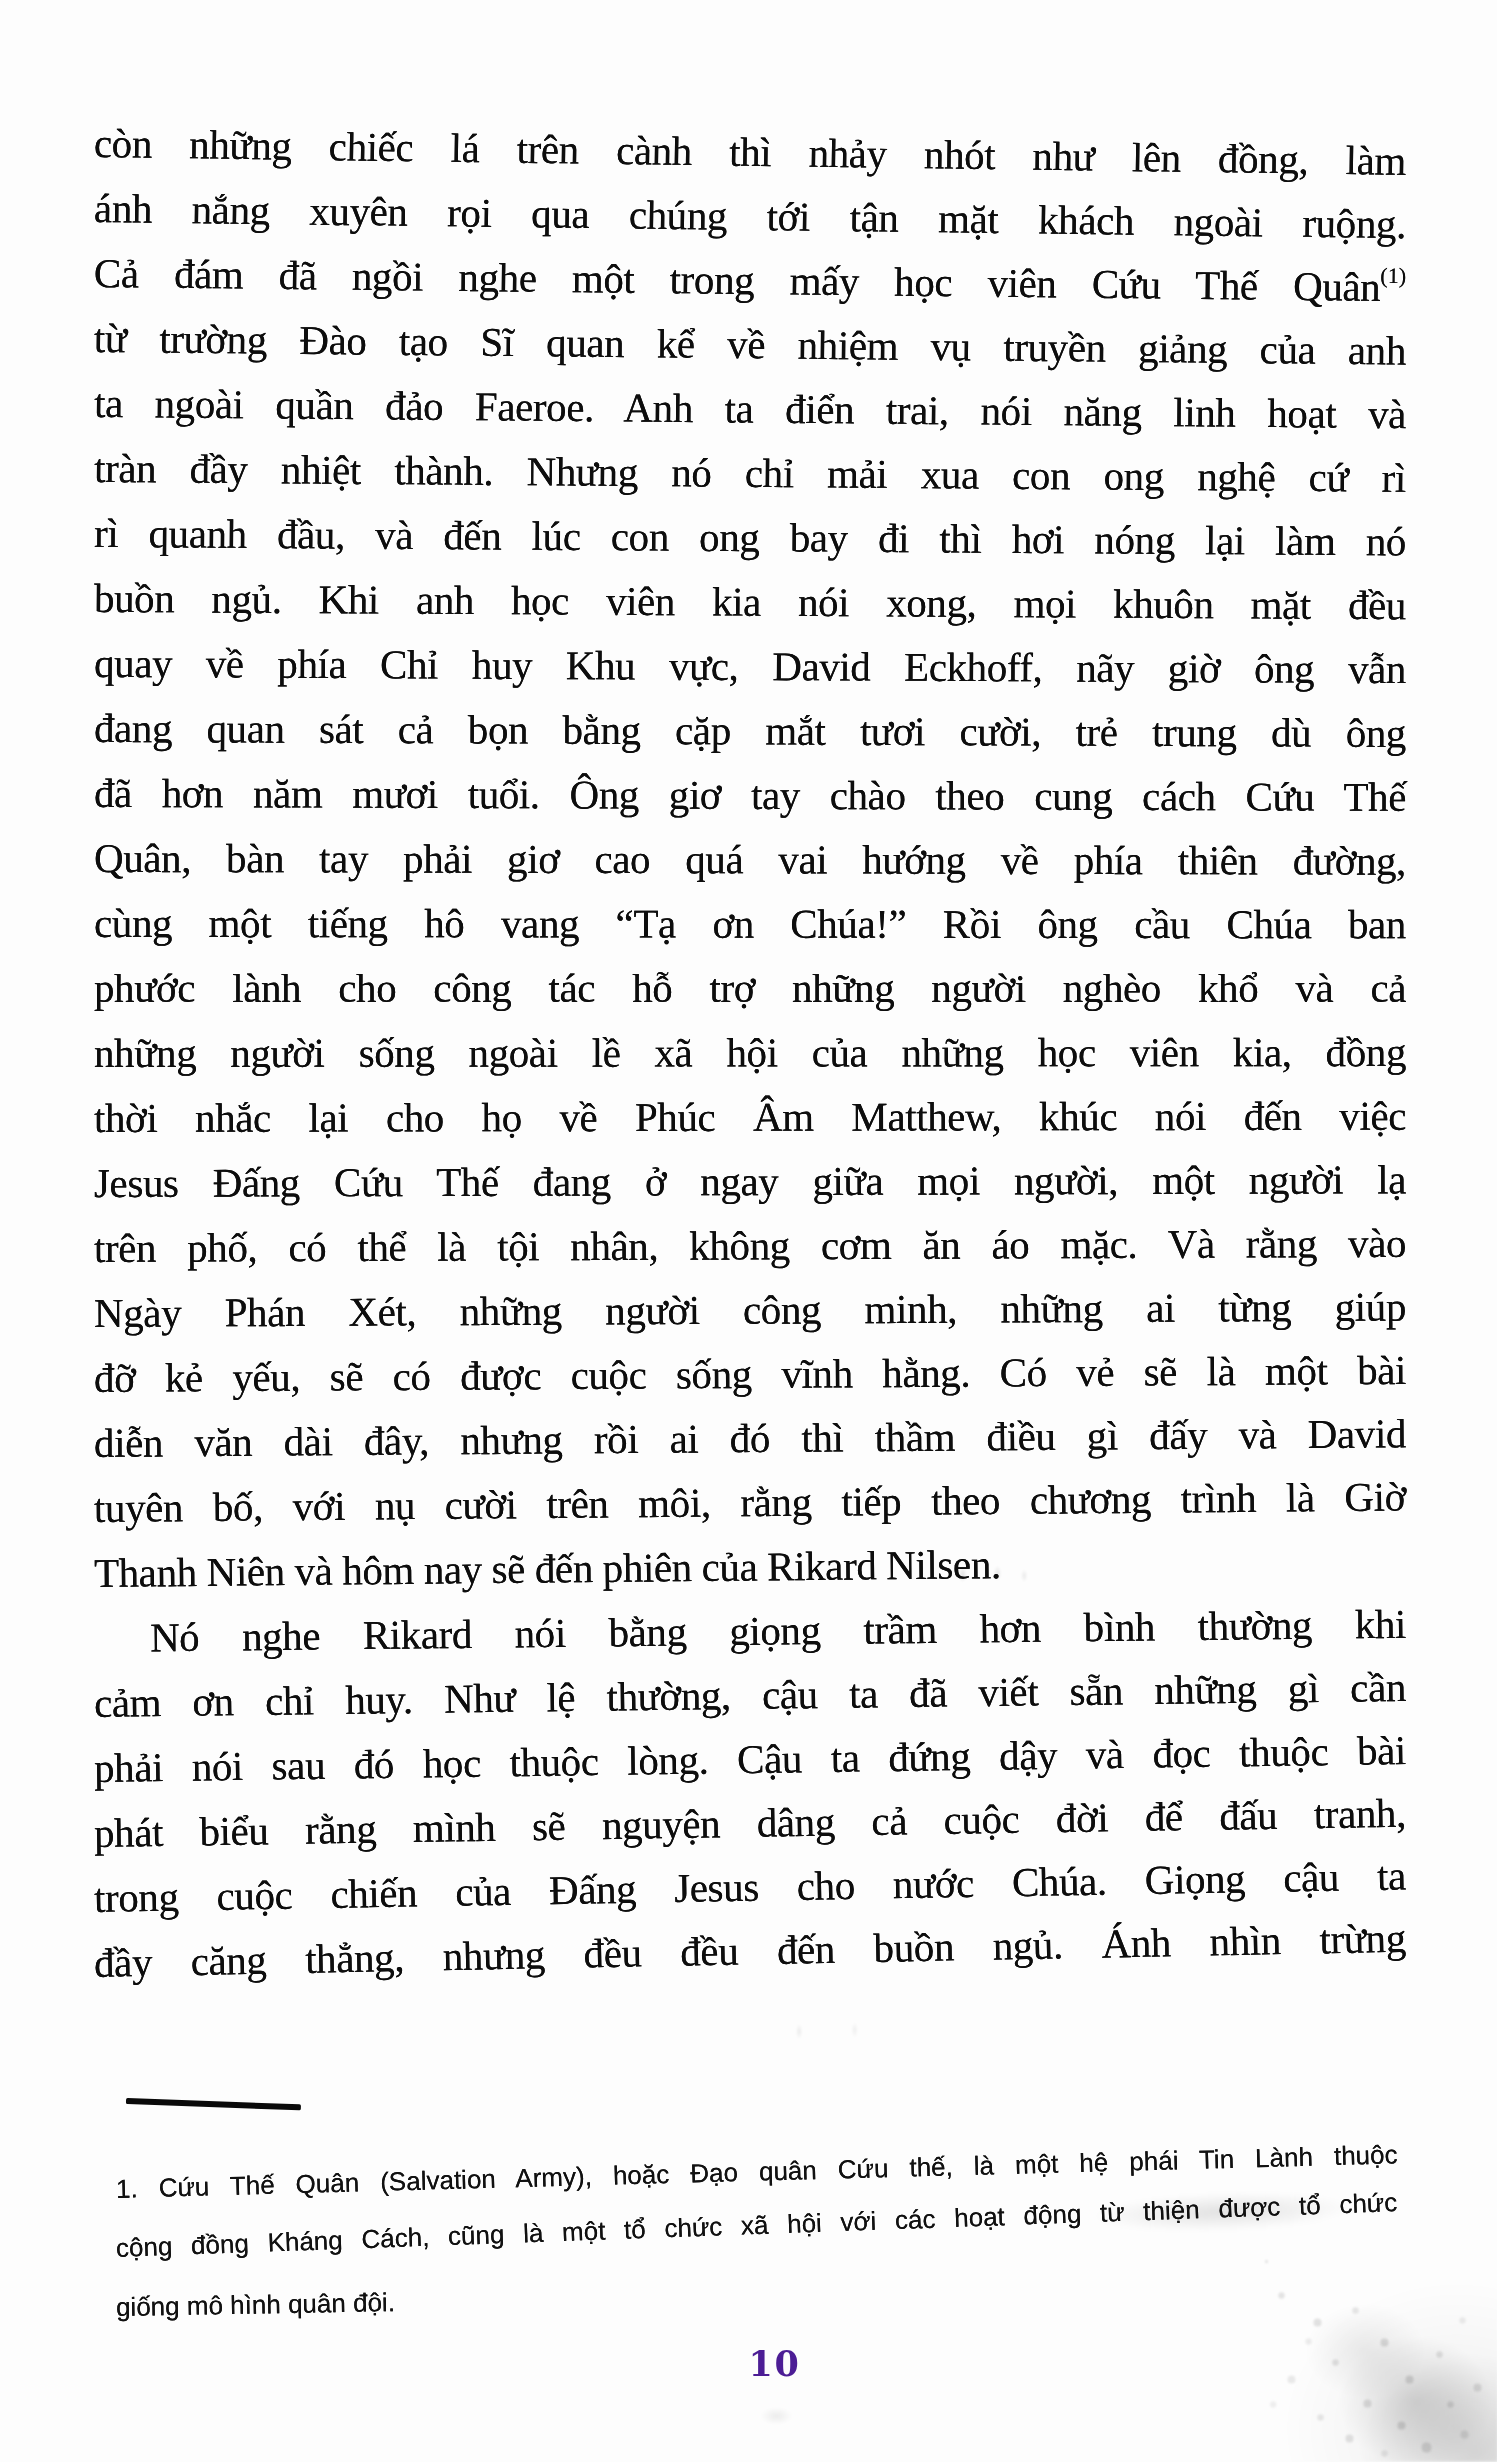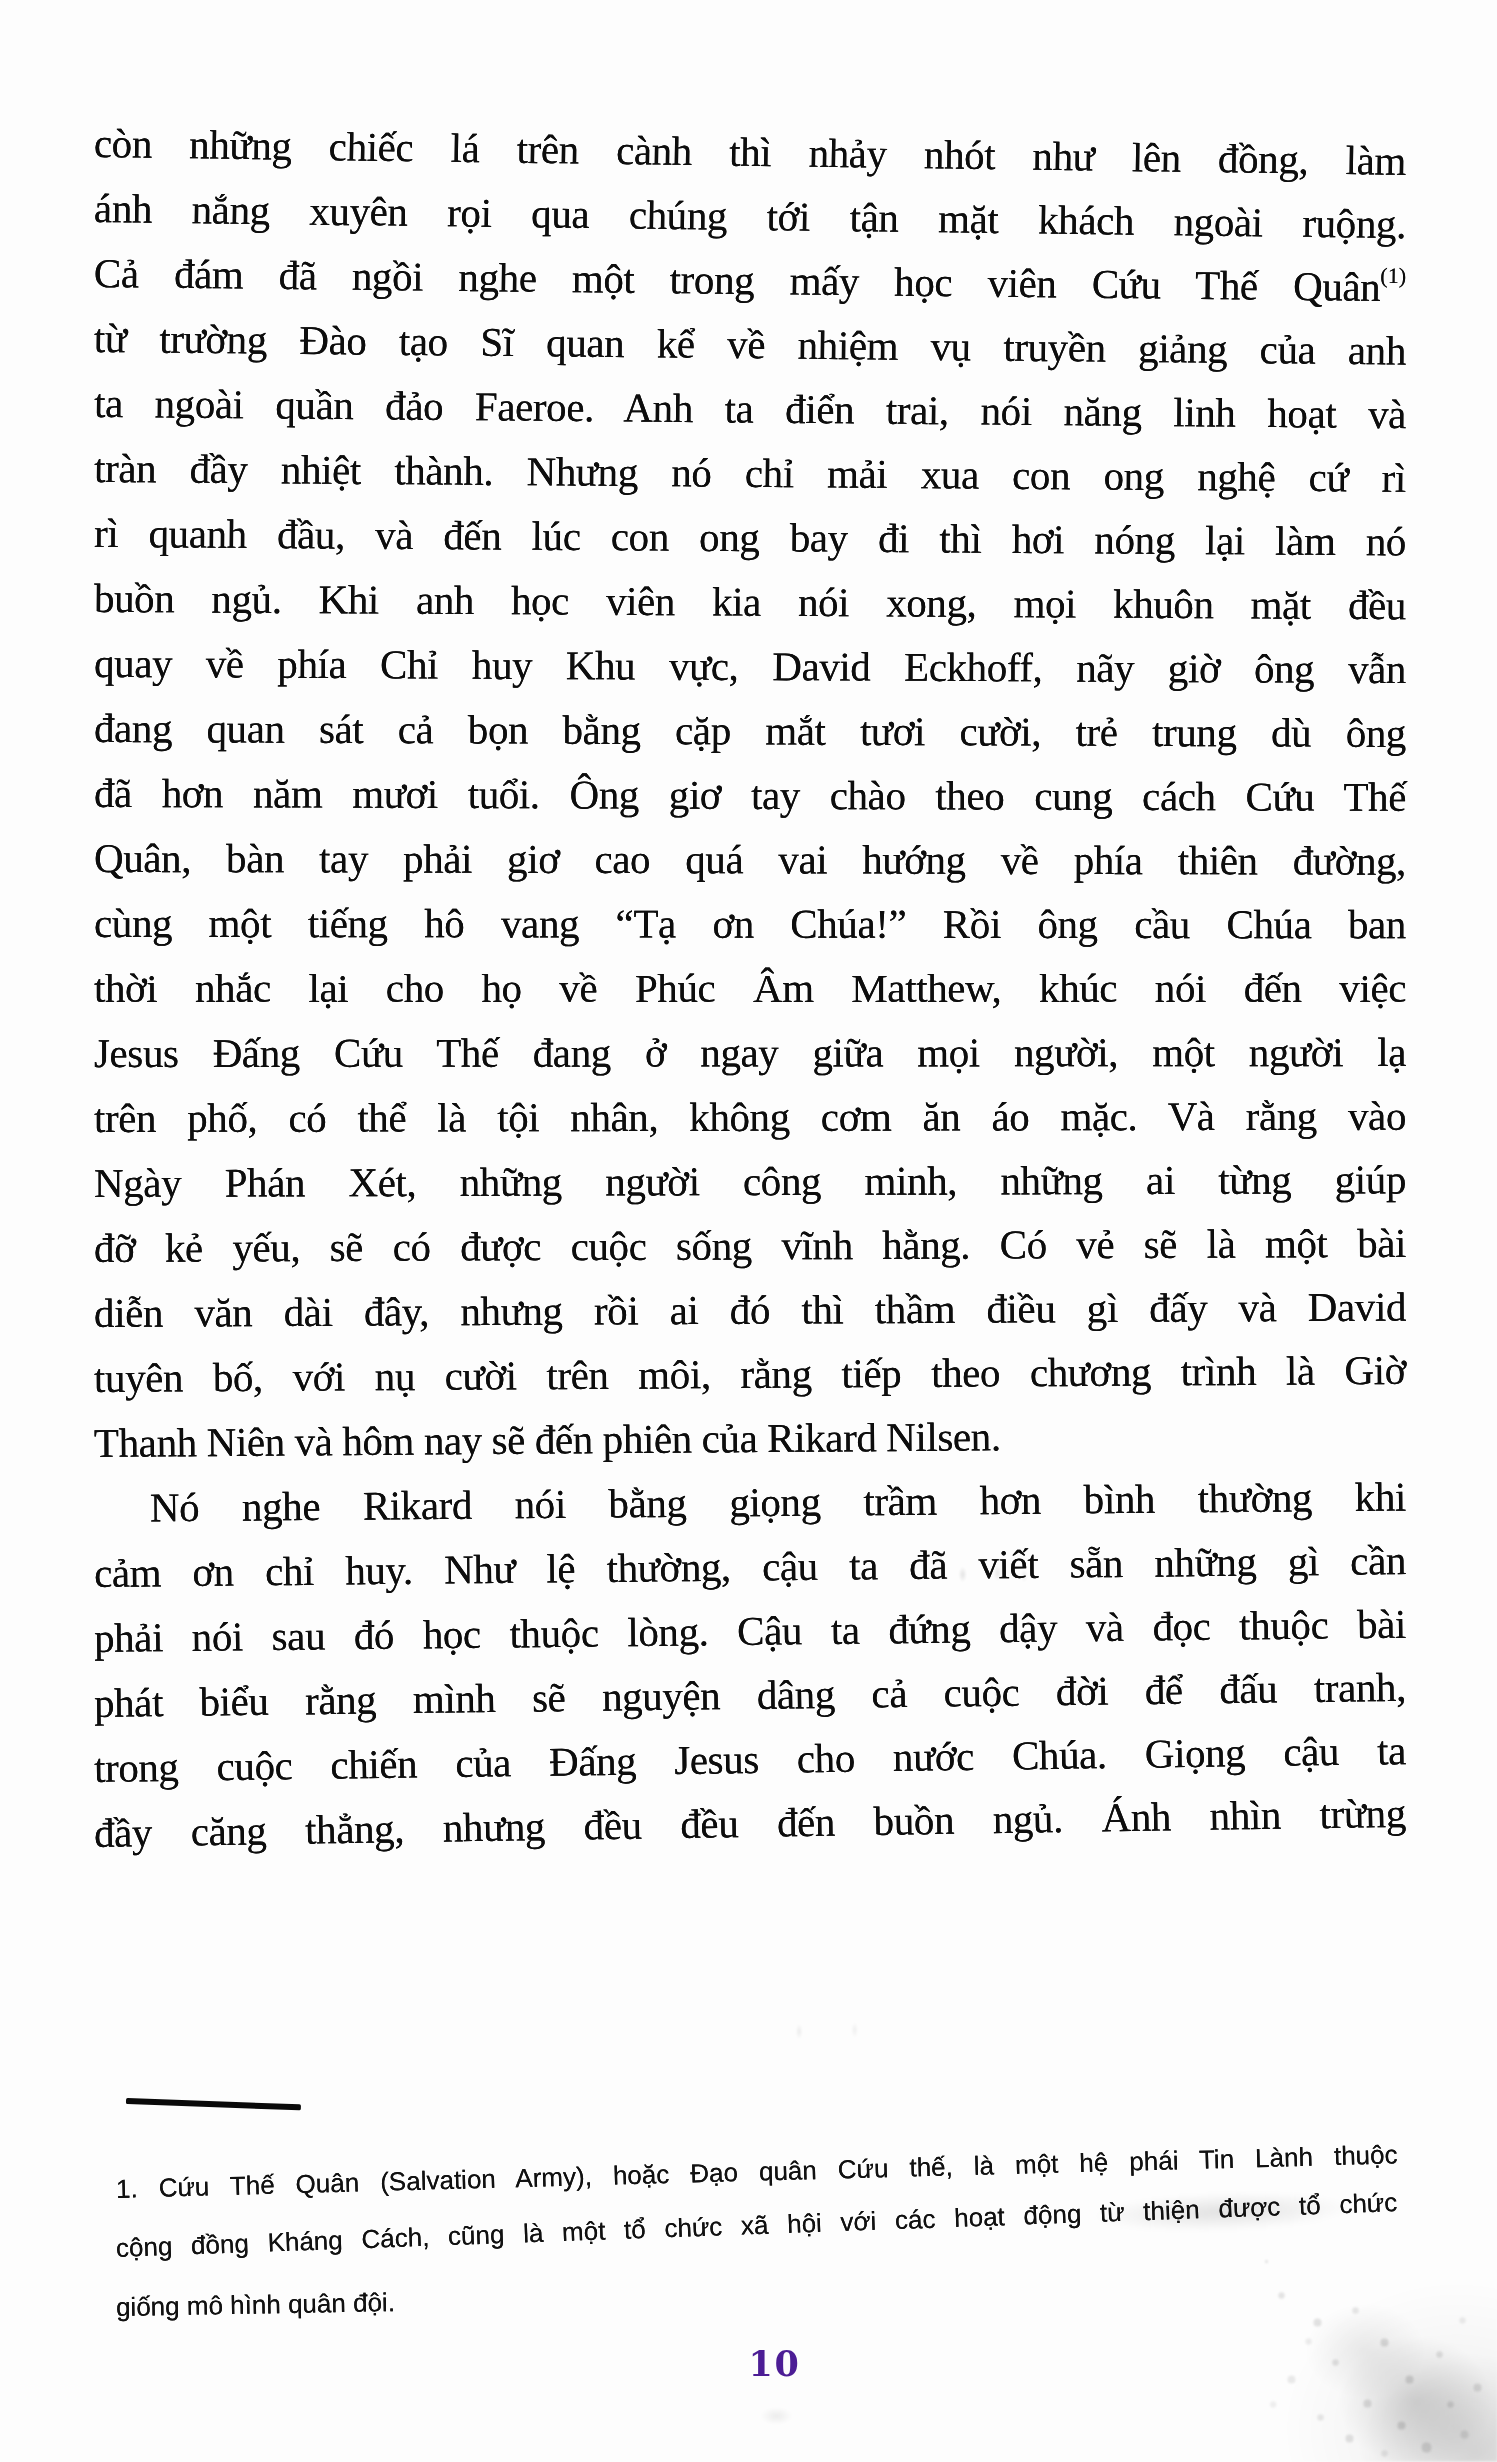--- a/index.html
+++ b/index.html
@@ -118,20 +118,22 @@
     <div class="bline">từ trường Đào tạo Sĩ quan kể về nhiệm vụ truyền giảng của anh</div>
     <div class="bline">ta ngoài quần đảo Faeroe. Anh ta điển trai, nói năng linh hoạt và</div>
     <div class="bline">tràn đầy nhiệt thành. Nhưng nó chỉ mải xua con ong nghệ cứ rì</div>
     <div class="bline">rì quanh đầu, và đến lúc con ong bay đi thì hơi nóng lại làm nó</div>
     <div class="bline">buồn ngủ. Khi anh học viên kia nói xong, mọi khuôn mặt đều</div>
     <div class="bline">quay về phía Chỉ huy Khu vực, David Eckhoff, nãy giờ ông vẫn</div>
     <div class="bline">đang quan sát cả bọn bằng cặp mắt tươi cười, trẻ trung dù ông</div>
     <div class="bline">đã hơn năm mươi tuổi. Ông giơ tay chào theo cung cách Cứu Thế</div>
     <div class="bline">Quân, bàn tay phải giơ cao quá vai hướng về phía thiên đường,</div>
     <div class="bline">cùng một tiếng hô vang “Tạ ơn Chúa!” Rồi ông cầu Chúa ban</div>
+    <div class="bline">phước lành cho công tác hỗ trợ những người nghèo khổ và cả</div>
+    <div class="bline">những người sống ngoài lề xã hội của những học viên kia, đồng</div>
     <div class="bline">thời nhắc lại cho họ về Phúc Âm Matthew, khúc nói đến việc</div>
     <div class="bline">Jesus Đấng Cứu Thế đang ở ngay giữa mọi người, một người lạ</div>
     <div class="bline">trên phố, có thể là tội nhân, không cơm ăn áo mặc. Và rằng vào</div>
     <div class="bline">Ngày Phán Xét, những người công minh, những ai từng giúp</div>
     <div class="bline">đỡ kẻ yếu, sẽ có được cuộc sống vĩnh hằng. Có vẻ sẽ là một bài</div>
     <div class="bline">diễn văn dài đây, nhưng rồi ai đó thì thầm điều gì đấy và David</div>
     <div class="bline">tuyên bố, với nụ cười trên môi, rằng tiếp theo chương trình là Giờ</div>
     <div class="bline noj">Thanh Niên và hôm nay sẽ đến phiên của Rikard Nilsen.</div>
     <div class="bline indent">Nó nghe Rikard nói bằng giọng trầm hơn bình thường khi</div>
     <div class="bline">cảm ơn chỉ huy. Như lệ thường, cậu ta đã viết sẵn những gì cần</div>

